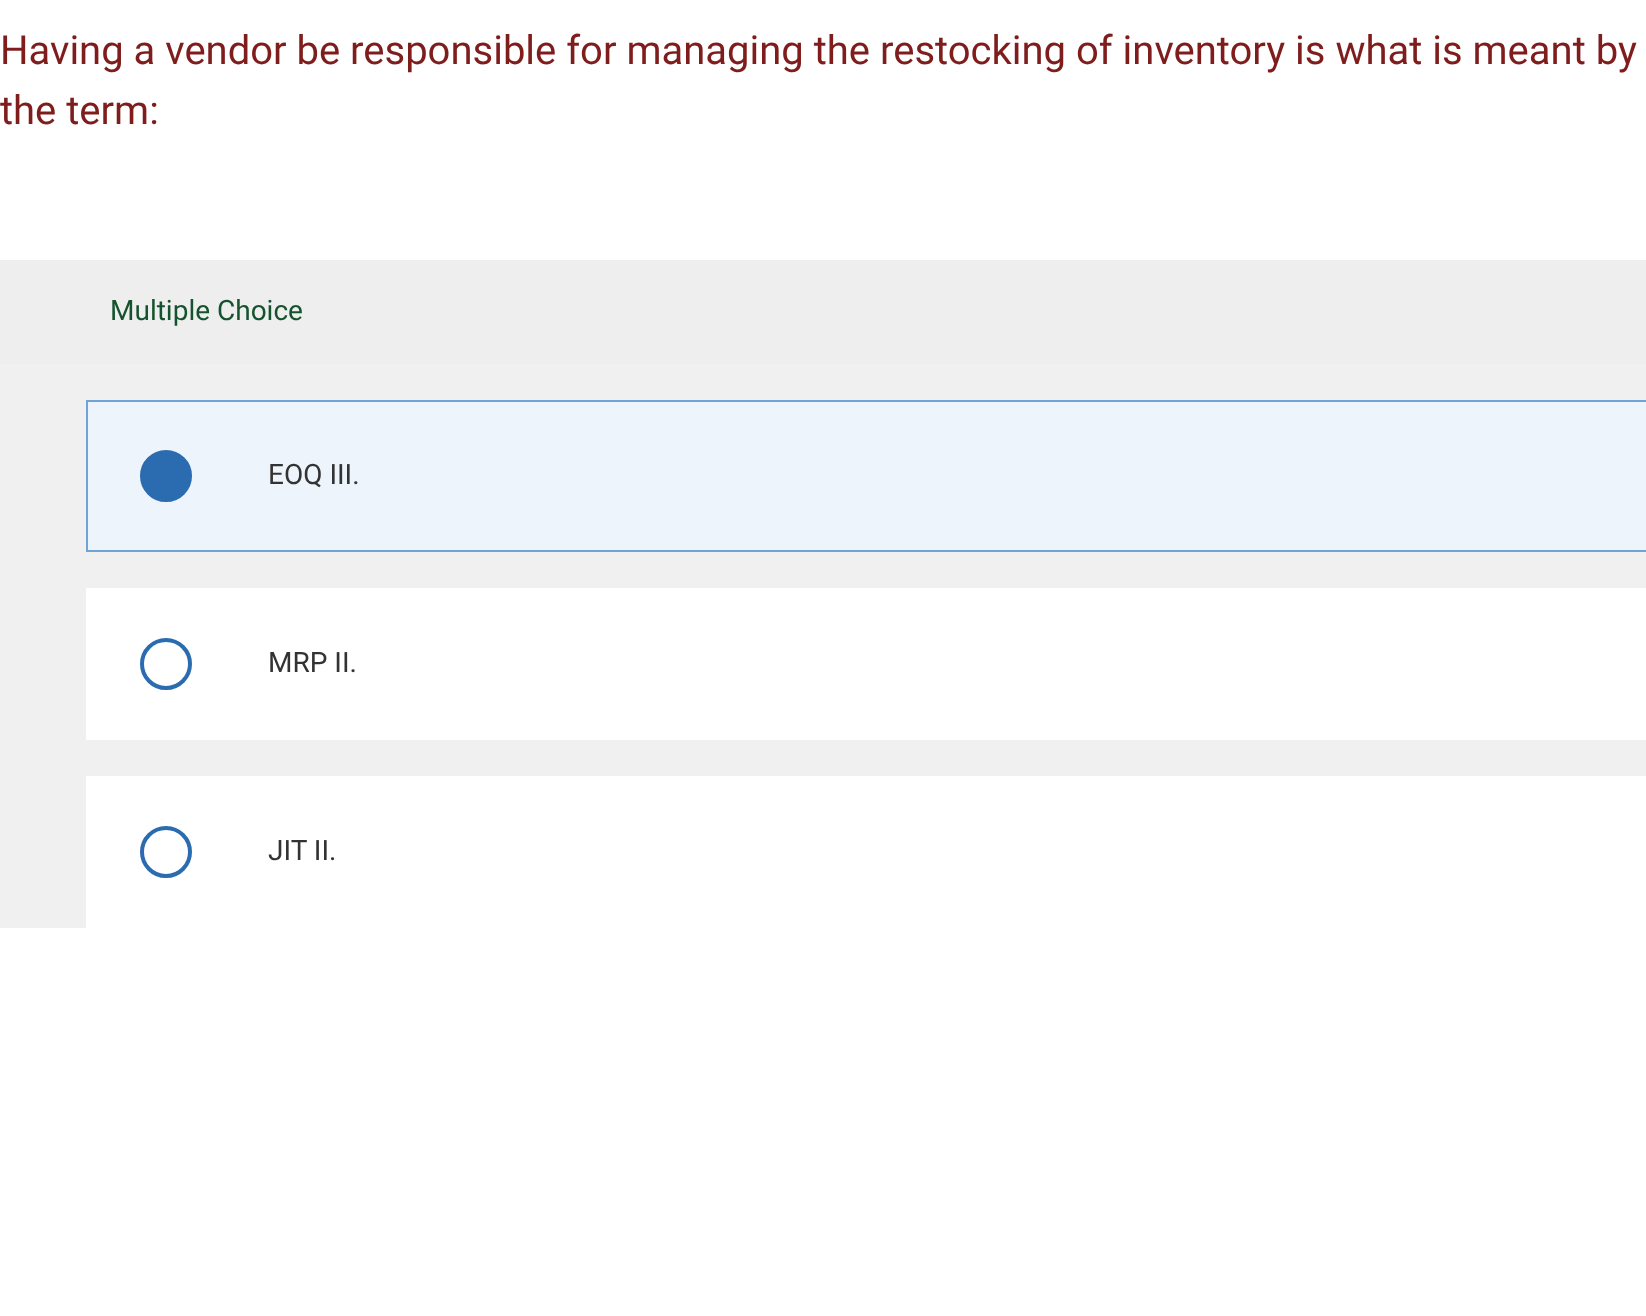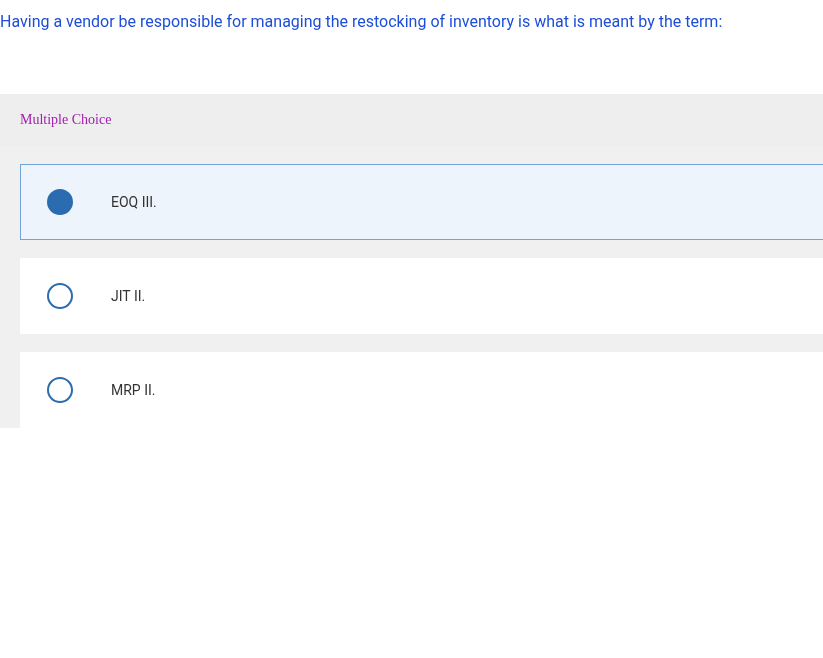--- a/index.html
+++ b/index.html
@@ -8,42 +8,41 @@
       padding: 0;
     }
     body {
       font-family: -apple-system, BlinkMacSystemFont, "Segoe UI", Roboto, "Helvetica Neue", Arial, sans-serif;
       background: #ffffff;
       width: 823px;
       height: 658px;
       overflow: hidden;
     }
     .question-text {
-      font-size: 16px;
-      color: #1d4ed8;
+      font-size: 20px;
+      color: #7f1d1d;
       padding: 10px 0 0 0;
       line-height: 1.5;
     }
     .mc-container {
       margin-top: 60px;
       background: #f0f0f0;
     }
     .mc-header {
       background: #eeeeee;
-      padding: 18px 20px;
+      padding: 18px 55px;
       font-size: 14px;
-      color: #a21caf;
-      font-family: Liberation Serif, serif;
+      color: #14532d;
     }
     .options {
       padding: 0;
     }
     .option {
       background: #ffffff;
-      margin: 18px 0 0 20px;
+      margin: 18px 0 0 43px;
       padding: 24px 26px;
       display: flex;
       align-items: center;
       cursor: pointer;
       border: 1px solid transparent;
     }
     .option.selected {
       background: #eef4fb;
       border: 1px solid #6ea4d8;
       border-right: none;
@@ -80,22 +79,22 @@
 
     <div class="option selected">
       <div class="radio filled"></div>
       <div class="option-label">EOQ III.</div>
     </div>
 
 
 
     <div class="option">
       <div class="radio"></div>
-      <div class="option-label">JIT II.</div>
+      <div class="option-label">MRP II.</div>
     </div>
 
     <div class="option">
       <div class="radio"></div>
-      <div class="option-label">MRP II.</div>
+      <div class="option-label">JIT II.</div>
     </div>
 
   </div>
 </div>
 
 </body></html>

